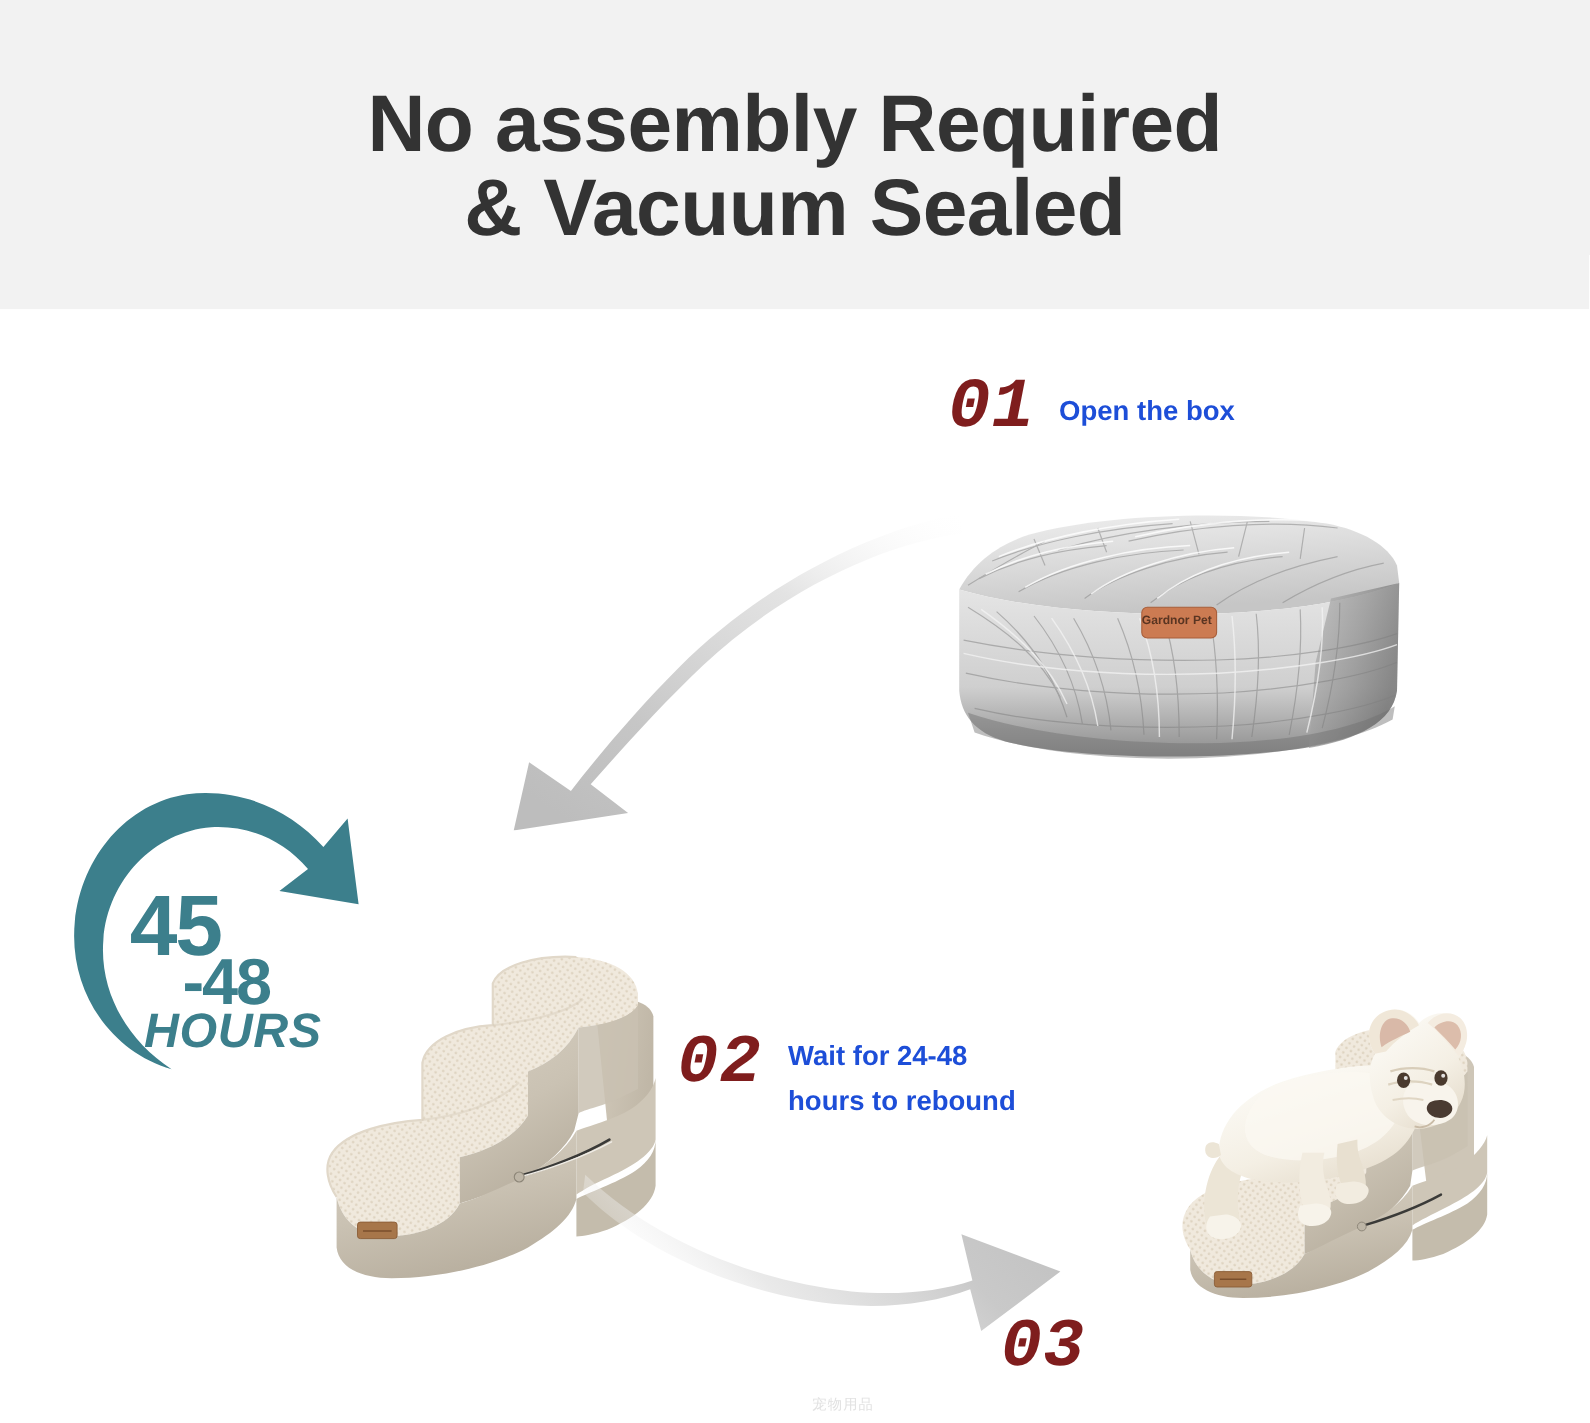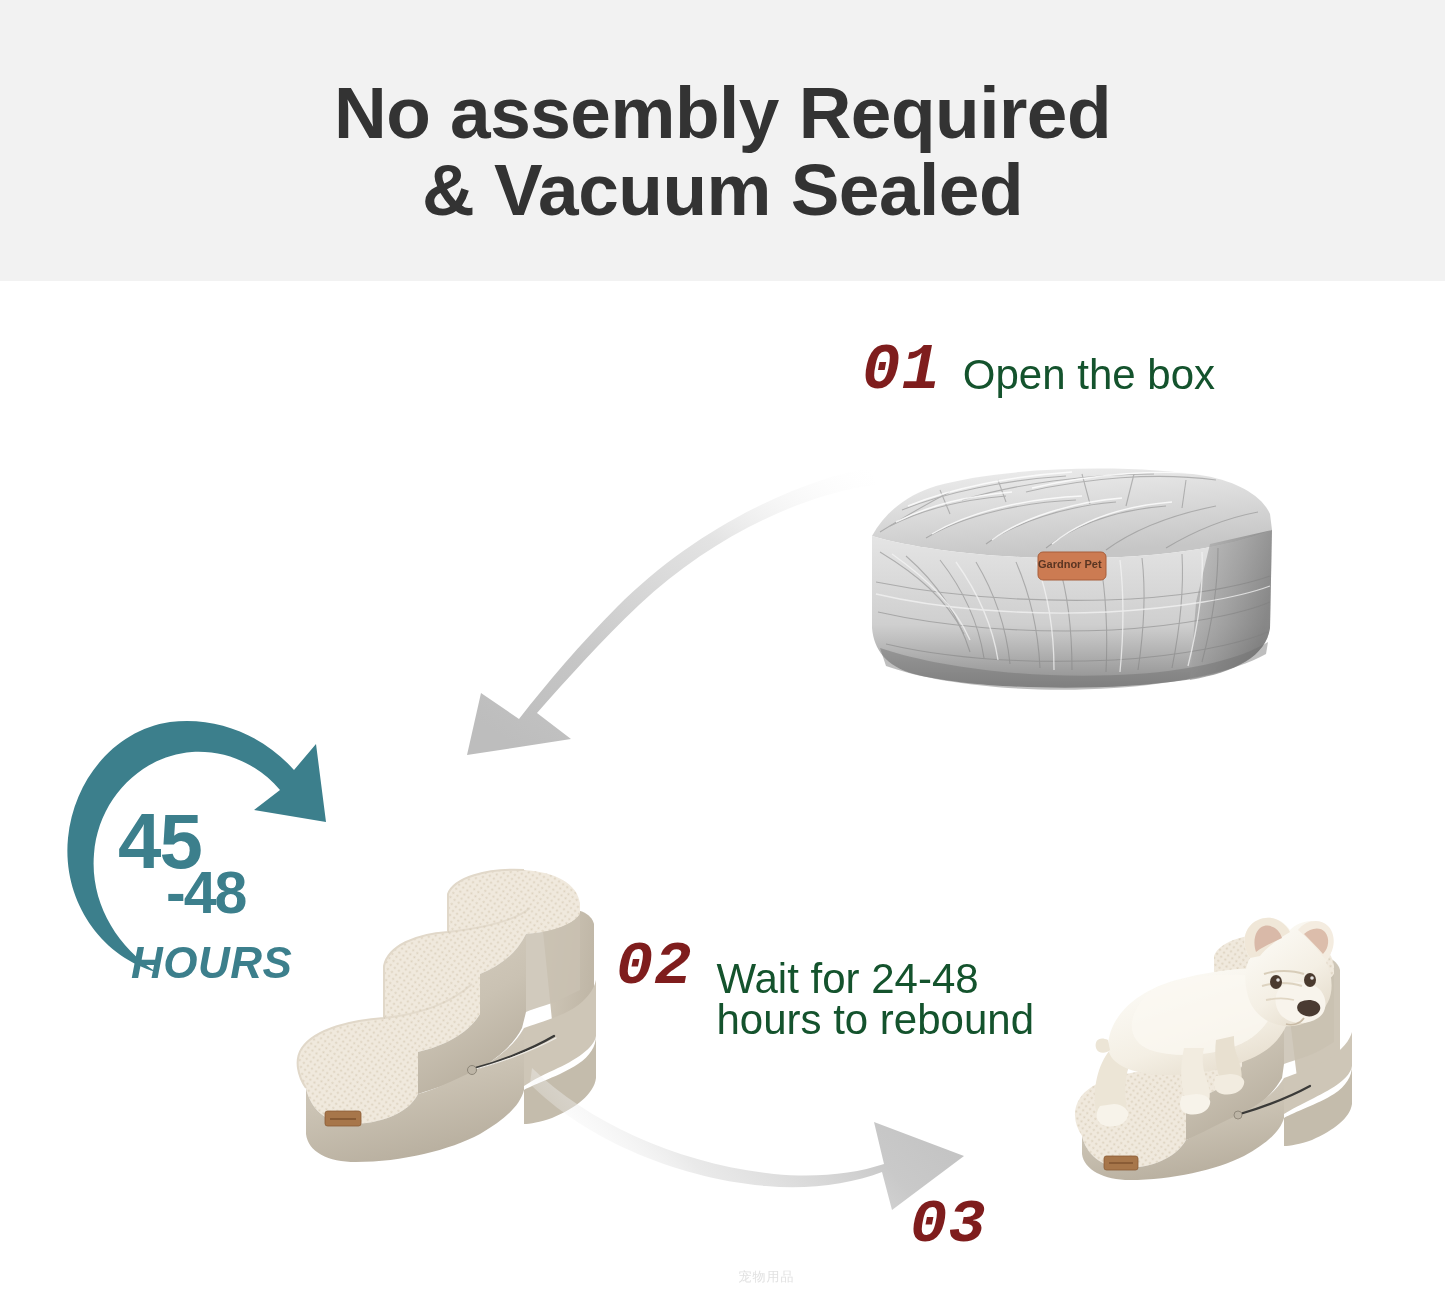--- a/index.html
+++ b/index.html
@@ -53,34 +53,34 @@
     font-weight: bold;
     font-style: italic;
     font-size: 62px;
     line-height: 58px;
     color: #7f1d1d;
     letter-spacing: 1px;
     flex: 0 0 auto;
   }
   .step-text {
     font-family: "Liberation Sans", sans-serif;
-    font-weight: normal;
-    font-size: 42px;
+    font-weight: bold;
+    font-size: 25px;
     line-height: 41px;
-    color: #14532d;
+    color: #1d4ed8;
     white-space: pre-line;
     flex: 0 0 auto;
   }
 
   #step1 { left: 862px; top: 342px; }
   #step1 .step-num { font-size: 64px; }
   #step1 .step-text { margin-left: 22px; margin-top: 12px; }
 
   #step2 { left: 616px; top: 938px; }
-  #step2 .step-text { margin-left: 24px; margin-top: 20px; }
+  #step2 .step-text { margin-left: 24px; margin-top: 2px; }
 
   #step3 { left: 910px; top: 1196px; }
   #step3 .step-text { margin-left: 22px; margin-top: 0px; }
 
   
   .hours-badge {
     position: absolute;
     left: 58px;
     top: 706px;
     width: 300px;
@@ -105,21 +105,21 @@
     font-family: "Liberation Sans", sans-serif;
     font-weight: bold;
     font-size: 59px;
     line-height: 78px;
     color: #3c7f8c;
     letter-spacing: -2px;
   }
   .hb-hours {
     position: absolute;
     left: 73px;
-    top: 235px;
+    top: 210px;
     font-family: "Liberation Sans", sans-serif;
     font-weight: bold;
     font-style: italic;
     font-size: 44px;
     line-height: 44px;
     color: #3c7f8c;
     letter-spacing: 0.5px;
   }
 
   

